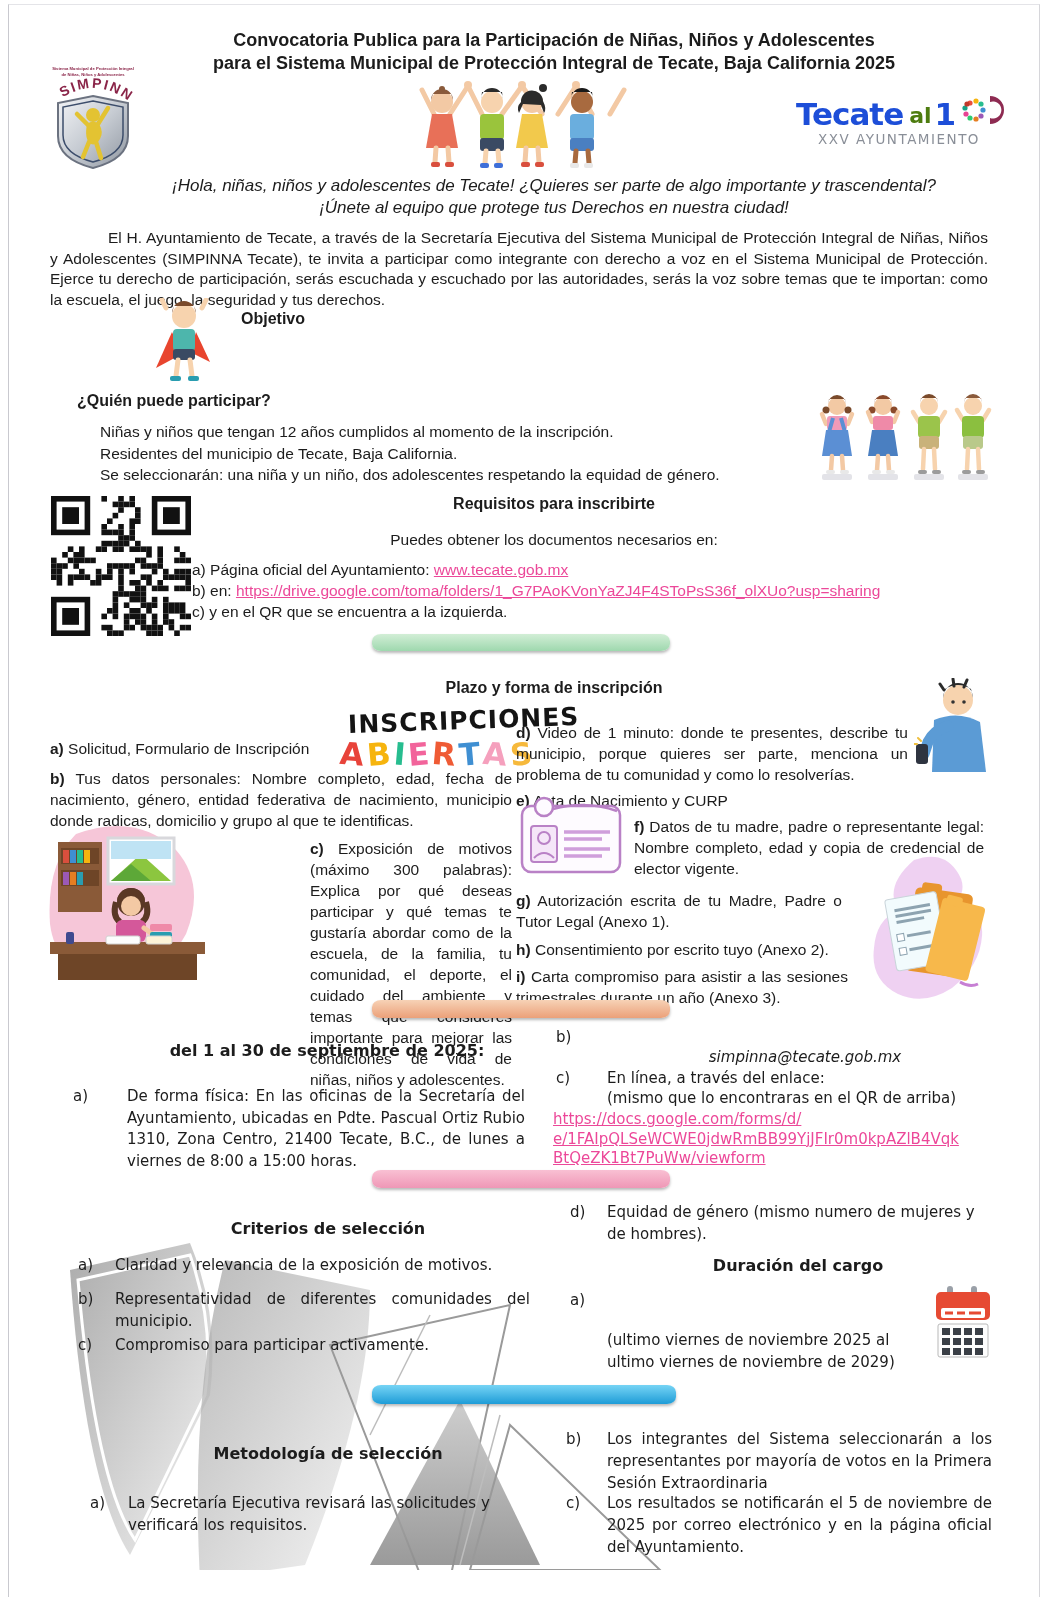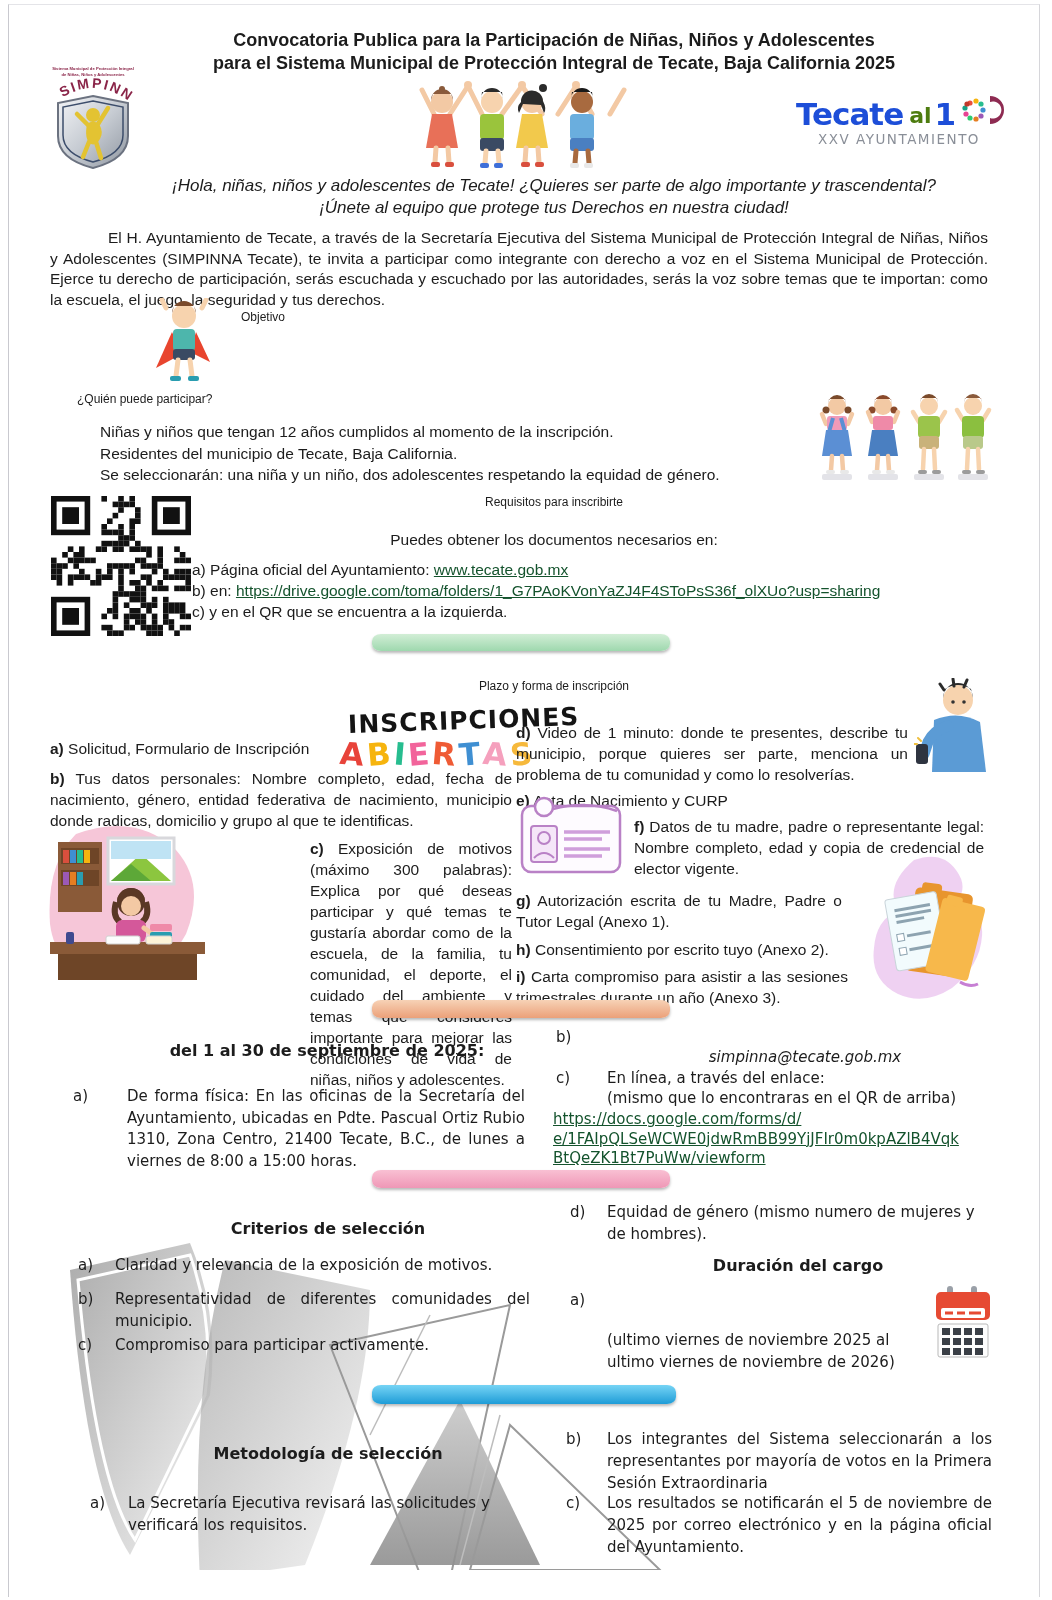--- a/index.html
+++ b/index.html
@@ -8,22 +8,22 @@
   .frame{position:absolute;left:8px;top:4px;width:1030px;height:1592px;
          border-left:1px solid #c9c9cf;border-right:1px solid #d6d6da;border-top:1px solid #e4e4e8;}
   .t{position:absolute;z-index:2;}
   .dv{font-family:"DejaVu Sans",sans-serif;}
   .b{font-weight:700;}
   .i{font-style:italic;}
   .c{text-align:center;margin-left:28px;}
   .j{text-align:justify;}
   .fs15{font-size:15.5px;line-height:21px;}
   .fs15d{font-size:15px;line-height:21.5px;}
-  .h16{font-size:12px;font-weight:400;}
-  .link{color:#14532d;text-decoration:underline;cursor:pointer;}
+  .h16{font-size:16px;font-weight:700;}
+  .link{color:#ec4899;text-decoration:underline;cursor:pointer;}
   .item{display:flex;}
   .item .m{flex:0 0 auto;}
   .item .x{flex:1 1 auto;}
   .chalk{position:absolute;z-index:2;border-radius:9px/7px;box-shadow:0 2px 3px rgba(0,0,0,.28);}
   .illu{position:absolute;z-index:2;}
   .insc{font-family:"DejaVu Sans",sans-serif;font-weight:800;font-size:25px;letter-spacing:1px;
         transform:rotate(-2deg);color:#141414;}
   .abiertas{font-family:"DejaVu Sans",sans-serif;font-weight:800;font-size:31px;letter-spacing:3px;}
   .abiertas span{display:inline-block;}
   .tec-row{display:flex;align-items:flex-end;}
@@ -645,21 +645,21 @@
           <rect x="39" y="52" width="8" height="7"></rect>
         <rect x="6" y="62" width="8" height="7"></rect>
           <rect x="17" y="62" width="8" height="7"></rect>
           <rect x="28" y="62" width="8" height="7"></rect>
           <rect x="39" y="62" width="8" height="7"></rect>
       </g>
     </svg>
   </div>
   <div class="t dv" style="left:607px;top:1329px;width:330px;font-size:15px;line-height:22px;">
     <div>(ultimo viernes de noviembre 2025 al</div>
-    <div>ultimo viernes de noviembre de 2026)</div>
+    <div>ultimo viernes de noviembre de 2029)</div>
   </div>
   <div class="t dv item" style="left:78px;top:1334px;width:452px;font-size:15px;line-height:22px;">
     <span class="m" style="flex-basis:37px;">c)</span>
     <span class="x">Compromiso para participar activamente.</span>
   </div>
 
   <div class="chalk" style="left: 372px; top: 1385px; width: 304px; height: 19px; background: linear-gradient(rgb(118, 212, 245) 0%, rgb(30, 156, 215) 100%);"></div>
 
   <div class="t dv item" style="left:566px;top:1428px;width:426px;font-size:15px;line-height:22px;">
     <span class="m" style="flex-basis:41px;">b)</span>

